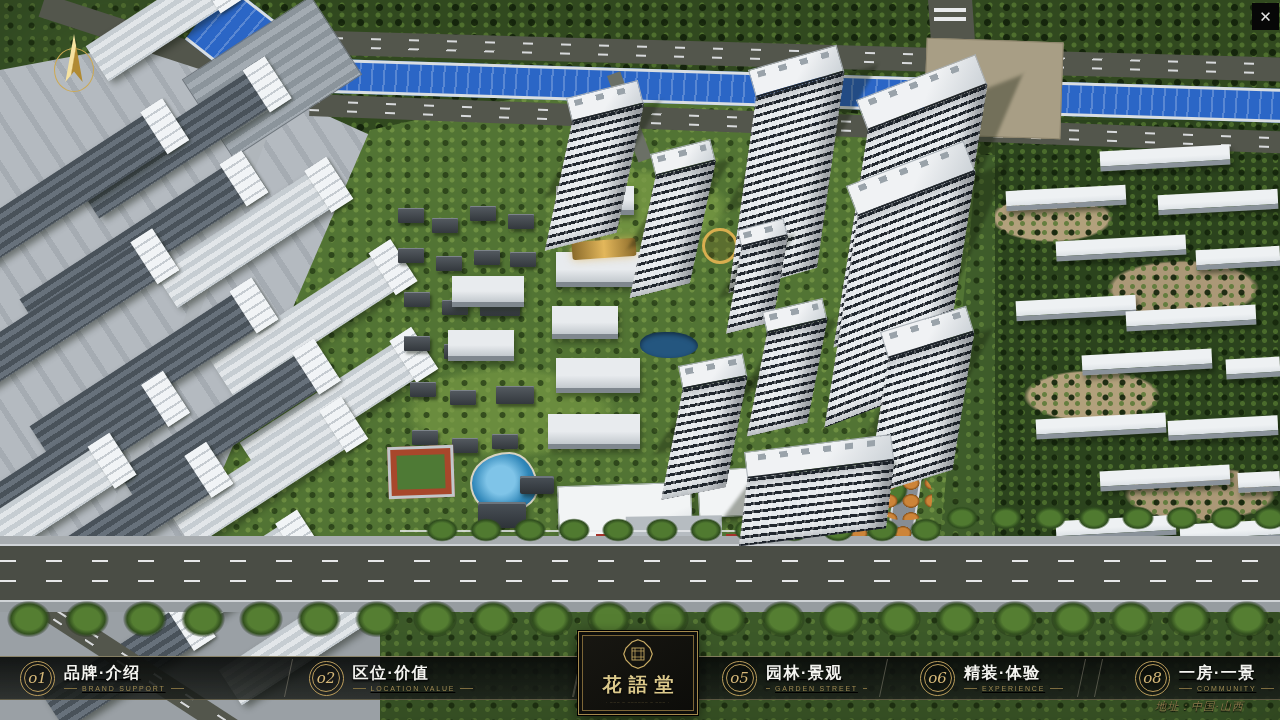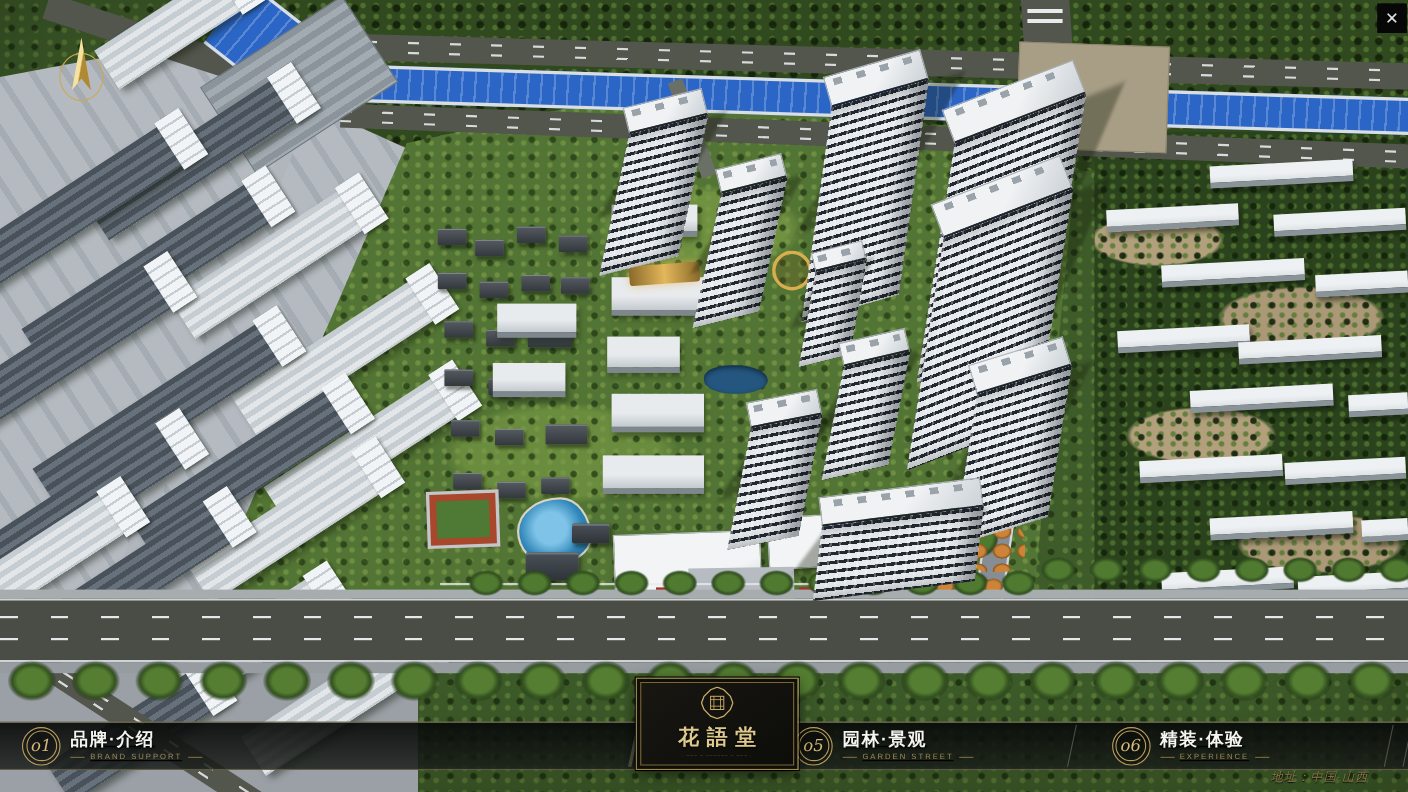--- a/index.html
+++ b/index.html
@@ -123,21 +123,21 @@
   .mi{flex:1;display:flex;align-items:center;gap:9px;padding-left:20px;cursor:pointer;min-width:0;}
   .mdiv{width:1px;background:rgba(175,168,150,.38);transform:skewX(-12deg);margin:2px 0;}
   .ring8{width:33px;height:33px;border:1px solid #bb9d5c;border-radius:50%;position:relative;flex:0 0 auto;
     display:flex;align-items:center;justify-content:center;background:radial-gradient(circle,rgba(0,0,0,.45),rgba(0,0,0,.1));}
   .ring8::before{content:"";position:absolute;inset:2.5px;border:1px solid #bb9d5c;border-radius:50%;}
   .ring8 span{font-family:"DejaVu Serif",serif;font-style:italic;font-size:15px;color:#d6b878;line-height:1;}
   .mtxt{display:flex;flex-direction:column;min-width:0;text-decoration:underline;}
   .zh{font-weight:700;font-size:16px;line-height:1.1;color:#f4f4f0;letter-spacing:1.5px;text-shadow:0 1px 2px #000;white-space:nowrap;}
   .en{display:flex;align-items:center;gap:5px;margin-top:3px;color:#a08b52;font-size:7px;letter-spacing:1.8px;white-space:nowrap;}
   .en::before,.en::after{content:"";width:13px;height:1px;background:#7d6c3f;}
-  .logopanel{left:578px;top:616px;width:148px;height:84px;z-index:51;box-sizing:border-box;cursor:pointer;
+  .logopanel{left:578px;top:631px;width:120px;height:84px;z-index:51;box-sizing:border-box;cursor:pointer;
     background:linear-gradient(145deg,#181712,#0c0c09);border:1px solid #a58a4d;
     box-shadow:0 0 0 1px #000,inset 0 0 0 3px #0e0e0b,inset 0 0 0 4px #7c6637,0 4px 14px rgba(0,0,0,.6);
     display:flex;flex-direction:column;align-items:center;justify-content:center;}
   .logotitle{font-family:"DejaVu Serif",serif;font-weight:700;font-size:19px;color:#dcc98b;
     letter-spacing:7px;text-indent:7px;margin-top:3px;text-shadow:0 1px 2px #000;}
   .logotag{font-size:8px;color:#86754a;letter-spacing:2px;transform:scale(.45);opacity:.85;white-space:nowrap;}
   .addr{right:36px;top:699px;font-size:11px;color:#8a774a;letter-spacing:1px;z-index:52;text-shadow:0 1px 1px #000;font-style:italic;}
 </style>
 </head>
 <body>
@@ -319,20 +319,31 @@
             <span>o1</span>
           </div>
         <div class="mtxt">
             <div class="zh">品牌·介绍</div>
         <div class="en">
               <span>BRAND SUPPORT</span>
             </div>
           </div>
       </div>
       <div class="mdiv"></div>
+      <div class="mi">
+        <div class="ring8">
+            <span>o2</span>
+          </div>
+        <div class="mtxt">
+            <div class="zh">区位·价值</div>
+        <div class="en">
+              <span>LOCATION VALUE</span>
+            </div>
+          </div>
+      </div>
       <div class="mdiv"></div>
       <div class="mdiv"></div>
     </div>
     <div class="mside right">
       <div class="mi">
         <div class="ring8">
             <span>o5</span>
           </div>
         <div class="mtxt">
             <div class="zh">园林·景观</div>
@@ -348,20 +359,31 @@
           </div>
         <div class="mtxt">
             <div class="zh">精装·体验</div>
         <div class="en">
               <span>EXPERIENCE</span>
             </div>
           </div>
       </div>
       <div class="mdiv"></div>
       <div class="mdiv"></div>
+      <div class="mi">
+        <div class="ring8">
+            <span>o8</span>
+          </div>
+        <div class="mtxt">
+            <div class="zh">一房·一景</div>
+        <div class="en">
+              <span>COMMUNITY</span>
+            </div>
+          </div>
+      </div>
     </div>
   </div>
 
   <div class="a logopanel">
     <svg width="30" height="30" viewBox="0 0 40 40">
       <polygon points="20,1 28,4 36,12 39,20 36,28 28,36 20,39 12,36 4,28 1,20 4,12 12,4" fill="none" stroke="#c8ab64" stroke-width="1.6"></polygon>
       <rect x="12" y="12" width="16" height="16" fill="none" stroke="#c8ab64" stroke-width="1.2"></rect>
       <path d="M16 12v16 M24 12v16 M12 16h16 M12 24h16" stroke="#c8ab64" stroke-width="1" fill="none"></path>
     </svg>
     <div class="logotitle">花語堂</div>

